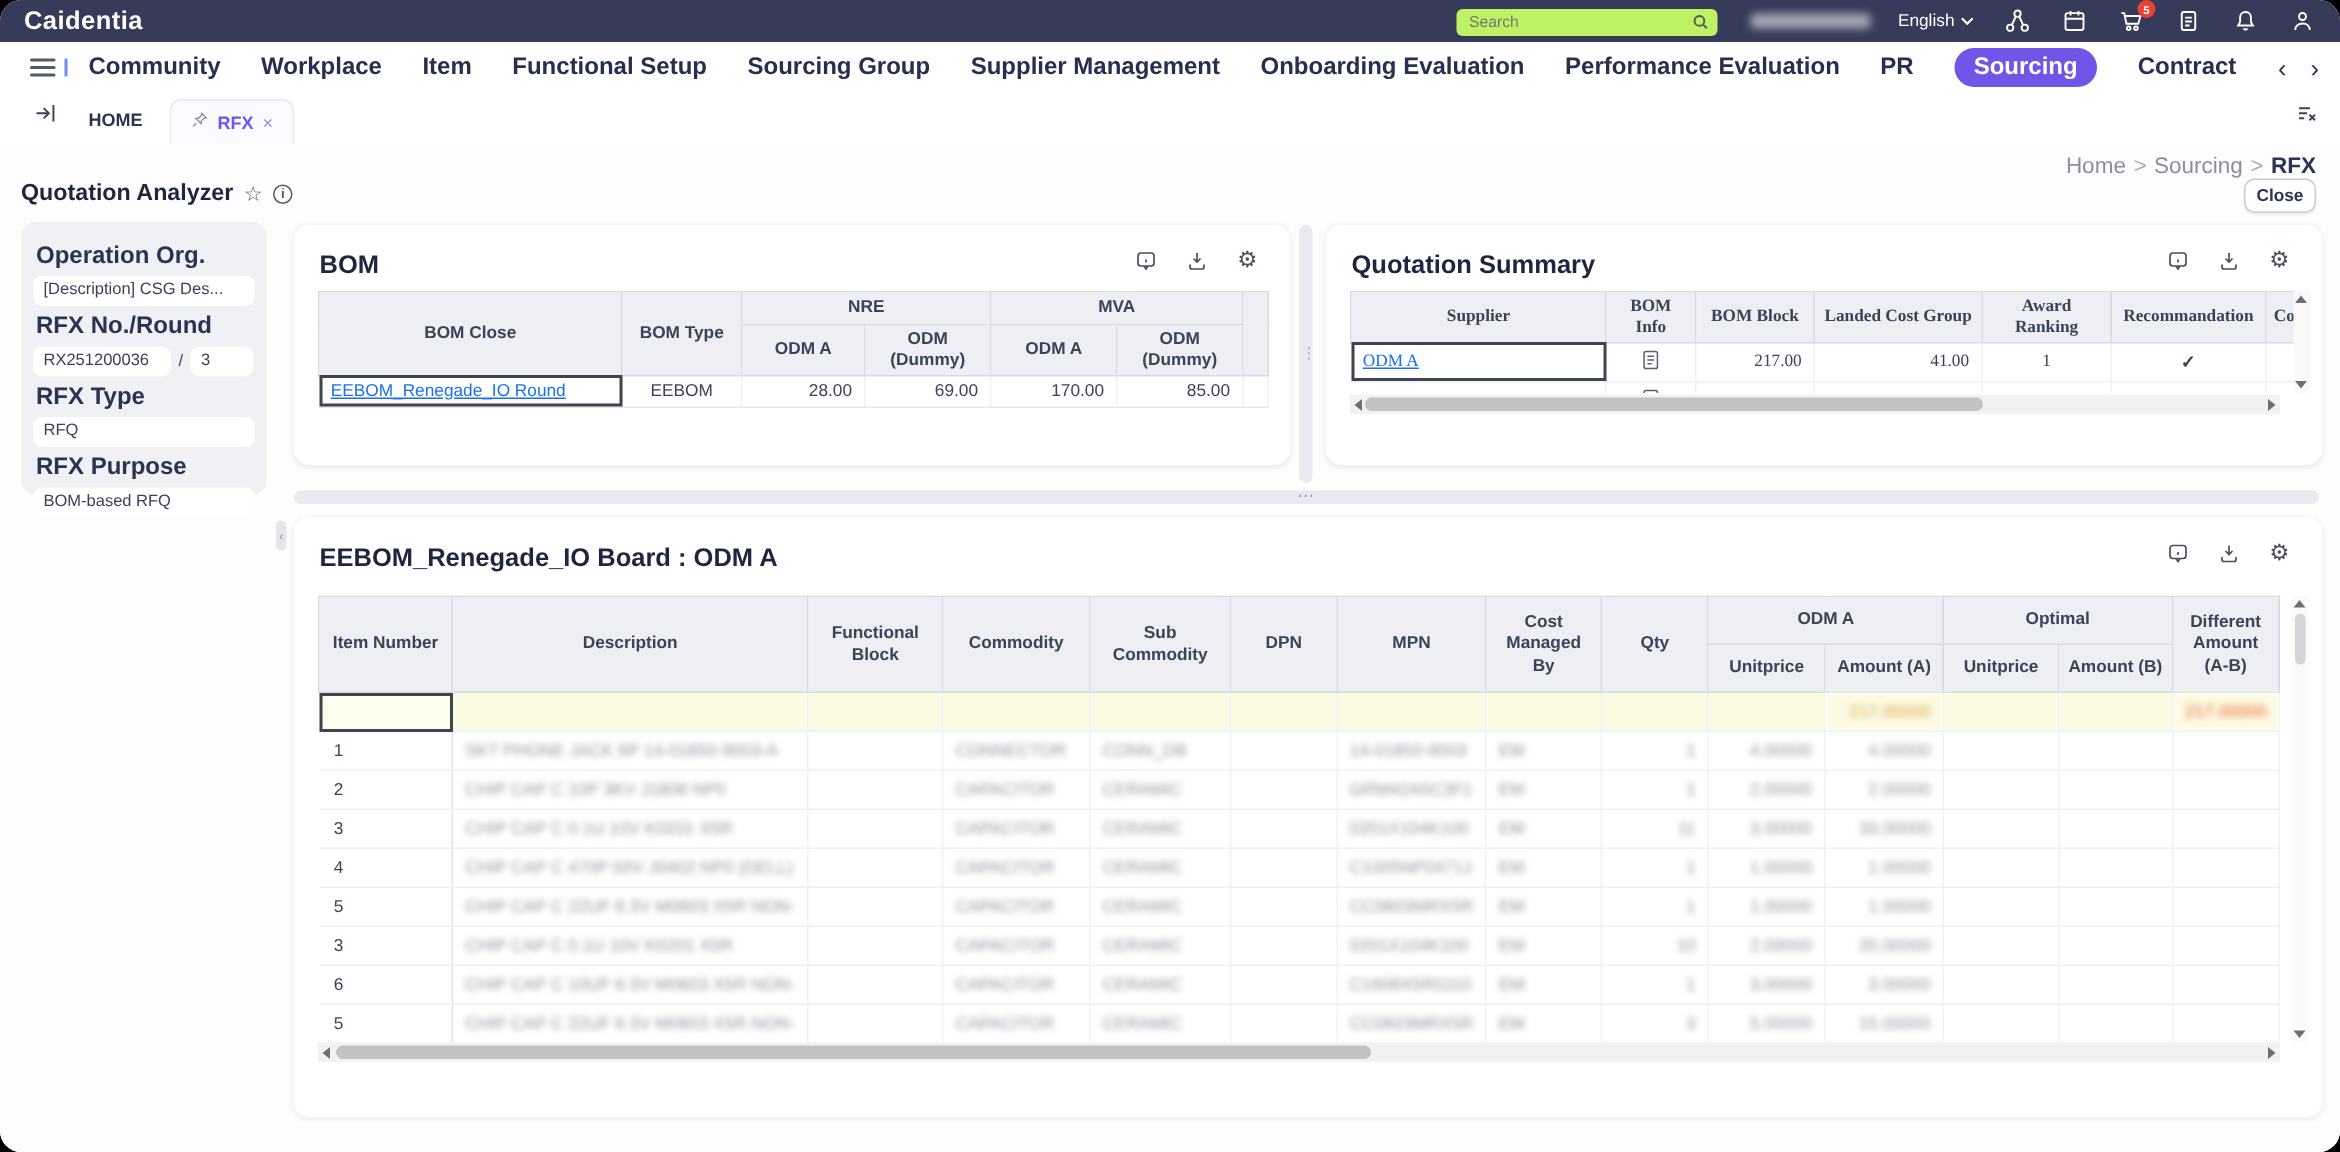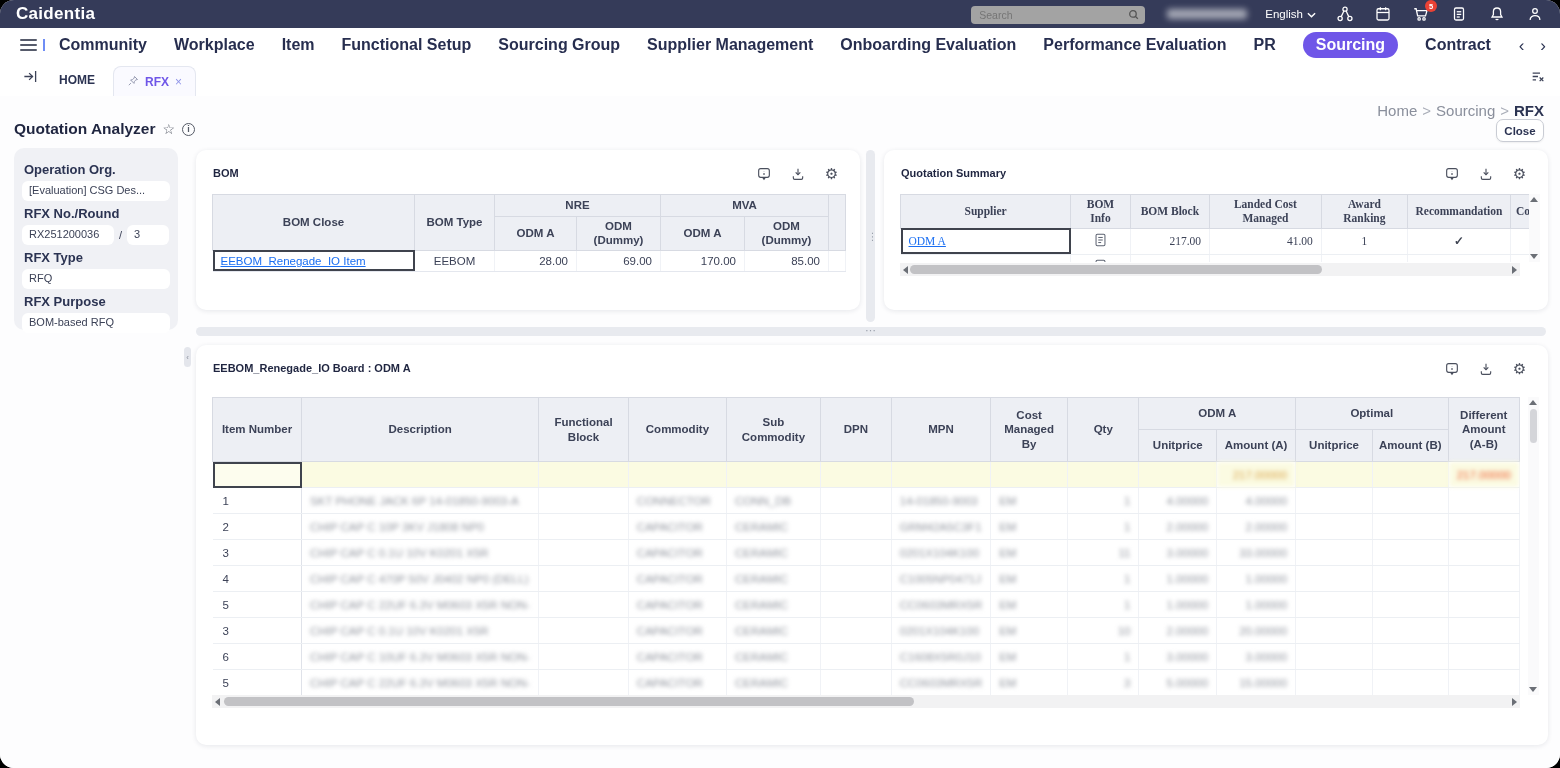--- a/index.html
+++ b/index.html
@@ -4,21 +4,21 @@
 <style>
   * { margin:0; padding:0; box-sizing:border-box; }
   html,body { width:1560px; height:768px; background:#000; font-family:"Liberation Sans", sans-serif; }
   .app { position:relative; width:1560px; height:768px; border-radius:14px; overflow:hidden; background:#fdfdfe; }
 
   
   .topbar { position:absolute; top:0; left:0; right:0; height:28px; background:#353b59; display:flex; align-items:center; padding:0 16px; }
   .logo { color:#fff; font-size:17px; font-weight:bold; letter-spacing:.3px; }
   .topbar .spacer { flex:1; }
   .search-wrap { position:relative; width:174px; height:18px; margin-right:22px; }
-  .search-wrap input { width:100%; height:100%; border:none; border-radius:4px; padding:0 4px 0 8px; font-size:10.5px; color:#333; font-family:"Liberation Sans", sans-serif; outline:none; background:#a3a3a3; }
+  .search-wrap input { width:100%; height:100%; border:none; border-radius:4px; padding:0 4px 0 8px; font-size:10.5px; color:#333; font-family:"Liberation Sans", sans-serif; outline:none; background:#bef264; }
   .search-wrap svg { position:absolute; right:5px; top:2.5px; }
   .user-smudge { width:80px; height:10px; border-radius:3px; background:rgba(255,255,255,.55); filter:blur(3px); margin-right:18px; }
   .lang { color:#fff; font-size:11.5px; display:flex; align-items:center; gap:4px; margin-right:20px; cursor:pointer; }
   .top-icons { display:flex; align-items:center; gap:20px; }
   .top-icon { position:relative; width:18px; height:18px; cursor:pointer; }
   .badge { position:absolute; top:-5px; right:-7px; min-width:12px; height:12px; border-radius:7px; background:#e94235; color:#fff; font-size:7.5px; font-weight:bold; display:flex; align-items:center; justify-content:center; padding:0 2px; }
 
   
   .menubar { position:absolute; top:28px; left:0; right:0; height:34px; background:#fff; display:flex; align-items:center; padding:0 14px; }
   .hamburger { width:17px; display:flex; flex-direction:column; gap:3px; margin:0 6px 0 6px; cursor:pointer; }
@@ -45,31 +45,31 @@
   .breadcrumb .sep { margin:0 5px; color:#a9adb8; }
   .breadcrumb .last { color:#2b3352; font-weight:bold; }
   .close-btn { position:absolute; top:23px; right:16px; width:48px; height:23px; background:#fff; border:1px solid #c9ccd4; border-radius:7px; font-size:11.5px; font-weight:bold; color:#2b3352; box-shadow:0 1px 2px rgba(0,0,0,.06); cursor:pointer; font-family:"Liberation Sans", sans-serif; }
   .page-title-row { position:absolute; top:24px; left:14px; display:flex; align-items:center; gap:7px; }
   .page-title { font-size:15.5px; font-weight:bold; color:#1f2540; }
   .star-icon { font-size:14px; color:#555a66; cursor:pointer; line-height:1; }
   .info-icon { width:13px; height:13px; border:1.2px solid #555a66; border-radius:50%; font-size:9px; color:#555a66; display:flex; align-items:center; justify-content:center; font-weight:bold; cursor:pointer; }
 
   
   .left-panel { position:absolute; top:52px; left:14px; width:164px; height:182px; background:#f0f1f5; border-radius:10px; padding:9px 8px; }
-  .fld-label { font-size:13px; font-weight:bold; color:#2b3352; margin:5px 0 4px 2px; }
+  .fld-label { font-size:16px; font-weight:bold; color:#2b3352; margin:5px 0 4px 2px; }
   .fld-value { background:#fff; border-radius:6px; height:20px; font-size:11px; color:#3c4257; padding:3px 7px; overflow:hidden; white-space:nowrap; }
   .fld-row { display:flex; align-items:center; gap:5px; }
   .fld-row .slash { font-size:11px; color:#3c4257; }
 
   
   .card { position:absolute; background:#fff; border-radius:10px; box-shadow:0 1px 5px rgba(30,40,70,.10); }
   .card-bom { top:54px; left:196px; width:664px; height:160px; }
   .card-quote { top:54px; left:884px; width:664px; height:160px; }
   .card-detail { top:249px; left:196px; width:1352px; height:400px; }
-  .card-title { position:absolute; top:17px; left:17px; font-size:11px; font-weight:bold; color:#1f2540; }
+  .card-title { position:absolute; top:17px; left:17px; font-size:17px; font-weight:bold; color:#1f2540; }
   .card-icons { position:absolute; top:15px; right:20px; display:flex; align-items:center; gap:17px; }
   .card-icons .ic { cursor:pointer; width:17px; height:17px; display:flex; align-items:center; justify-content:center; }
   .gear-glyph { font-size:15px; color:#4a4f5d; line-height:1; }
 
   
   table { border-collapse:collapse; table-layout:fixed; }
   th { background:#edeff4; border:1px solid #d7dae2; font-size:11.5px; font-weight:bold; color:#3c4257; text-align:center; padding:2px 5px; line-height:1.25; overflow:hidden; }
   td { font-size:11.5px; color:#3c4257; padding:2px 8px; border-bottom:1px solid #eceff3; border-right:1px solid #f0f2f6; overflow:hidden; white-space:nowrap; }
   td.num { text-align:right; }
   td.ctr { text-align:center; }
@@ -238,21 +238,21 @@
     <button class="close-btn">Close</button>
 
     <div class="page-title-row">
       <span class="page-title">Quotation Analyzer</span>
       <span class="star-icon">☆</span>
       <span class="info-icon">i</span>
     </div>
 
     <div class="left-panel">
       <div class="fld-label">Operation Org.</div>
-      <div class="fld-value">[Evaluation] CSG Des...</div>
+      <div class="fld-value">[Description] CSG Des...</div>
       <div class="fld-label">RFX No./Round</div>
       <div class="fld-row">
         <div class="fld-value" style="width:92px">RX251200036</div>
         <span class="slash">/</span>
         <div class="fld-value" style="width:42px">3</div>
       </div>
       <div class="fld-label">RFX Type</div>
       <div class="fld-value">RFQ</div>
       <div class="fld-label">RFX Purpose</div>
       <div class="fld-value">BOM-based RFQ</div>
@@ -298,21 +298,21 @@
           <th colspan="2">MVA</th>
           <th rowspan="2"></th>
         </tr>
         <tr>
           <th>ODM A</th>
           <th>ODM (Dummy)</th>
           <th>ODM A</th>
           <th>ODM (Dummy)</th>
         </tr>
         <tr>
-          <td class="sel-cell"><span class="link">EEBOM_Renegade_IO Item</span></td>
+          <td class="sel-cell"><span class="link">EEBOM_Renegade_IO Round</span></td>
           <td class="ctr">EEBOM</td>
           <td class="num">28.00</td>
           <td class="num">69.00</td>
           <td class="num">170.00</td>
           <td class="num">85.00</td>
           <td></td>
         </tr>
       </tbody>
         </table>
     </div>
@@ -352,21 +352,21 @@
               <col style="width:113px">
               <col style="width:87px">
               <col style="width:103px">
               <col style="width:21px">
             </colgroup>
           <tbody>
               <tr>
             <th>Supplier</th>
             <th>BOM Info</th>
             <th>BOM Block</th>
-            <th>Landed Cost Managed</th>
+            <th>Landed Cost Group</th>
             <th>Award Ranking</th>
             <th>Recommandation</th>
             <th>Co</th>
           </tr>
           <tr>
             <td class="sel-cell"><span class="link">ODM A</span></td>
             <td class="doc-icon-cell"><svg width="13" height="14" viewBox="0 0 20 22" fill="none" stroke="#5b6170" stroke-width="1.6">
                     <rect x="3" y="2" width="14" height="18" rx="2"></rect>
                     <line x1="6.5" y1="7" x2="13.5" y2="7"></line>
                     <line x1="6.5" y1="11" x2="13.5" y2="11"></line>

